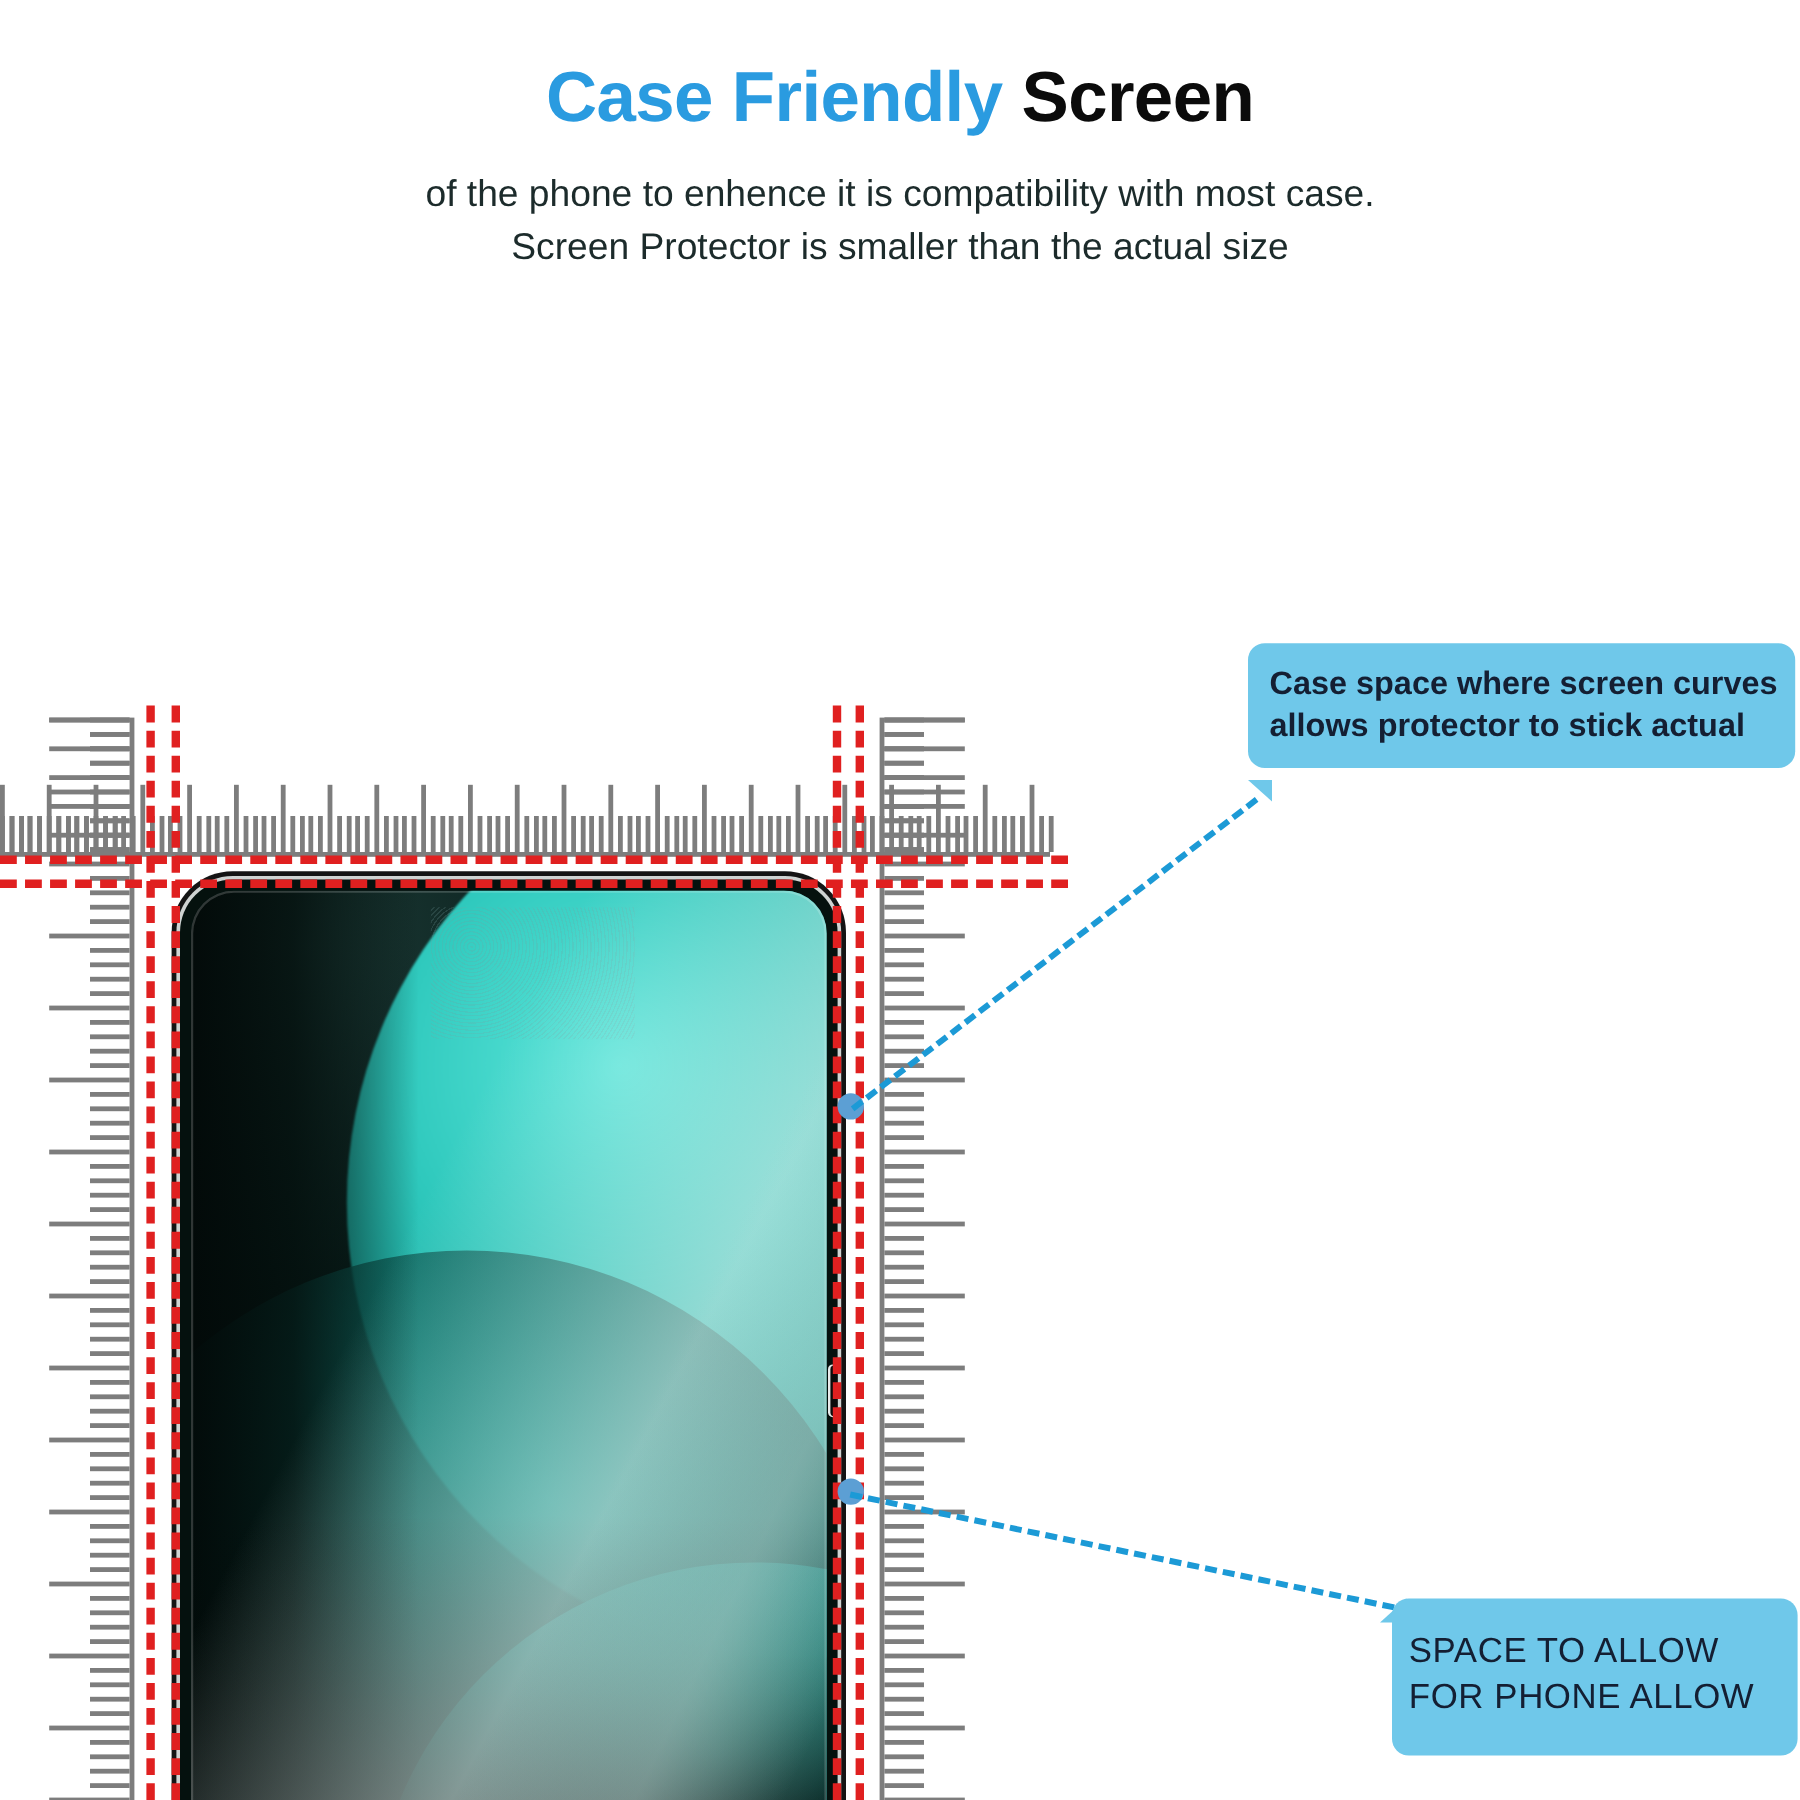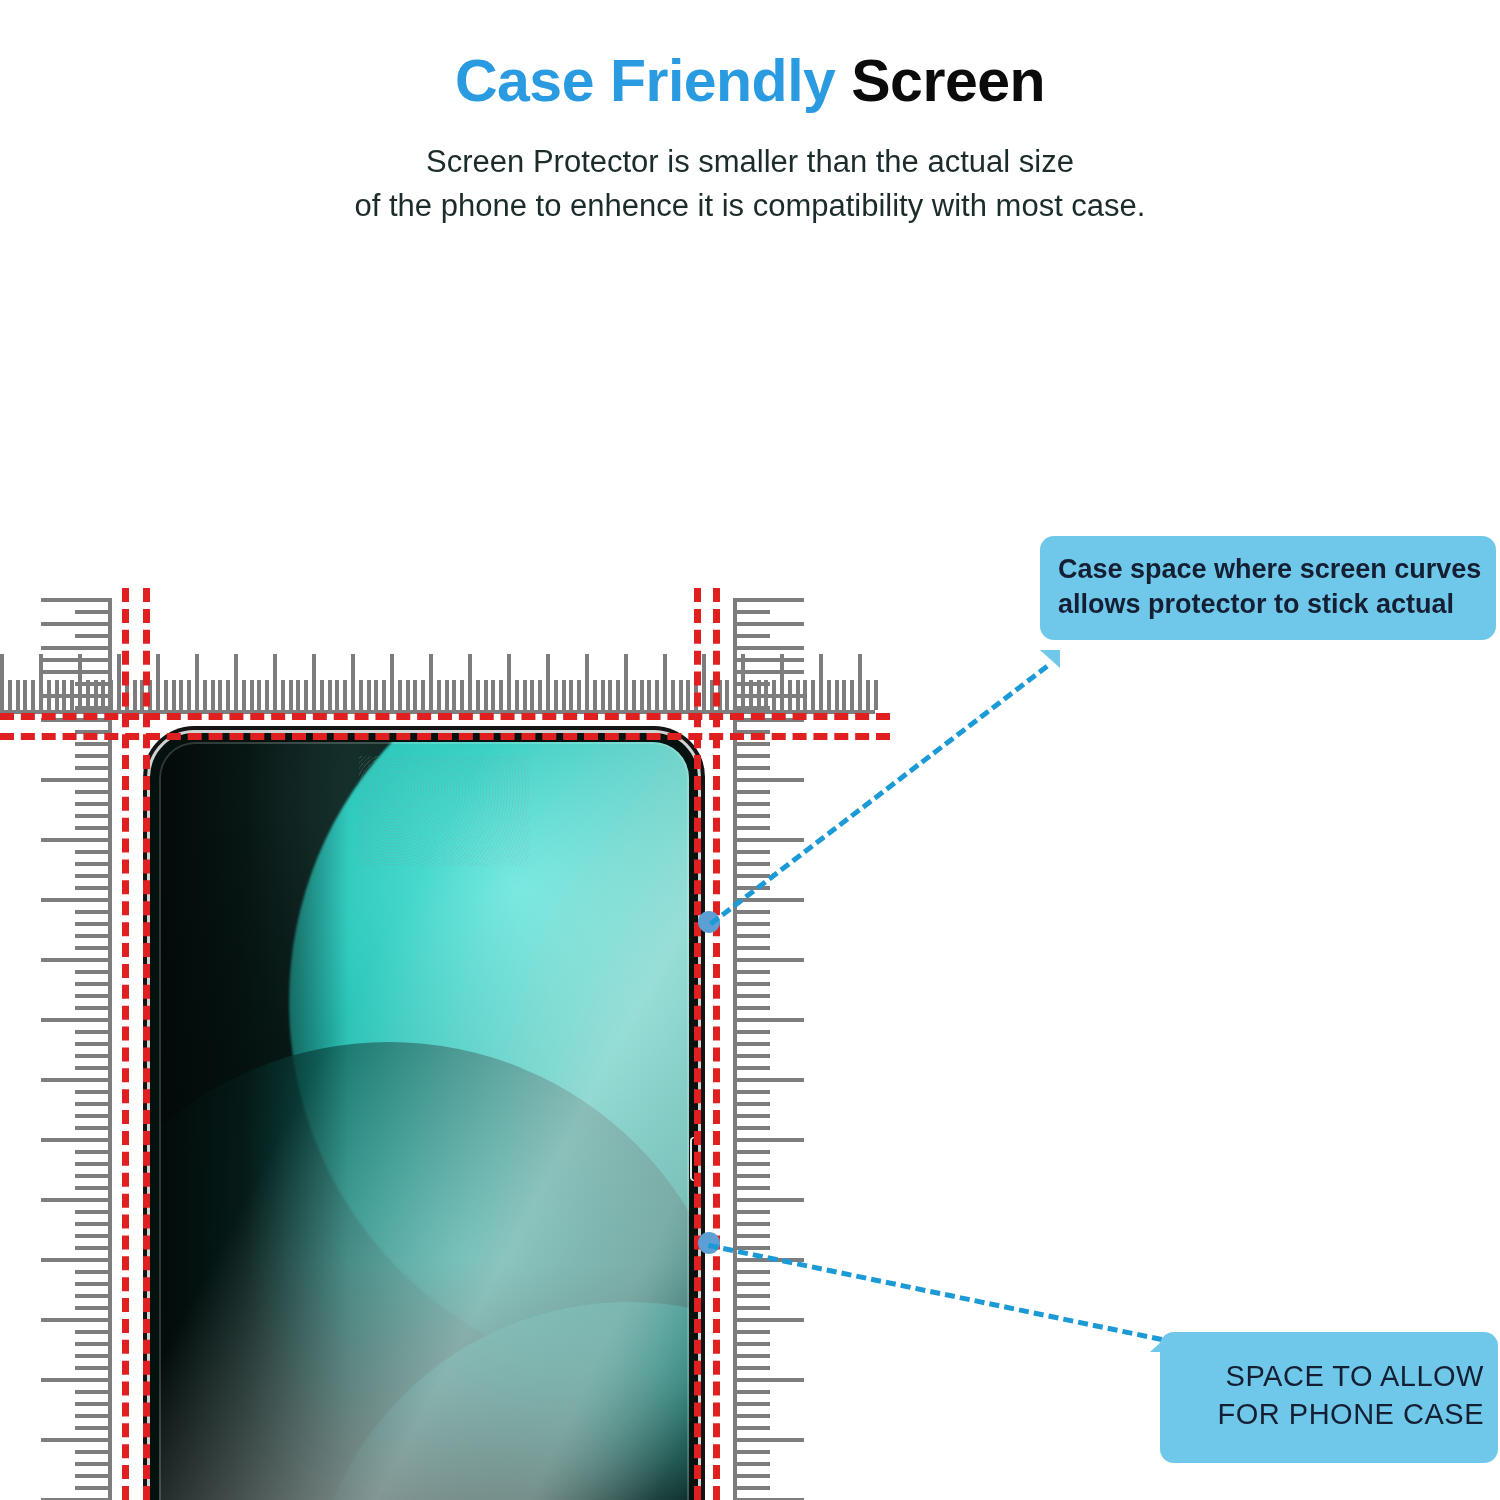--- a/index.html
+++ b/index.html
@@ -107,39 +107,39 @@
   }
 
   
   .callout{
     position:absolute;background:#6FC8EA;border-radius:14px;
     color:#141f33;padding:16px 18px 18px 18px;
     line-height:1.30;
   }
   .callout .c-line{display:block;white-space:nowrap;}
   #callout-1{left:1040px;top:536px;width:420px;font-size:27px;font-weight:bold;}
-  #callout-2{left:1160px;top:1332px;width:310px;font-size:29px;font-weight:400;letter-spacing:.5px;text-align:right;padding:26px 14px 30px;}
+  #callout-2{left:1160px;top:1332px;width:310px;font-size:29px;font-weight:400;letter-spacing:.5px;text-align:left;padding:26px 14px 30px;}
 
   .tail{position:absolute;width:0;height:0;}
   #tail-1{left:1040px;top:650px;border-top:18px solid #6FC8EA;border-left:20px solid transparent;}
   #tail-2{left:1150px;top:1332px;border-bottom:20px solid #6FC8EA;border-left:22px solid transparent;}
 
   .leader{position:absolute;height:0;border-top:5px dashed #1C9AD6;transform-origin:0 0;}
   .dot{position:absolute;width:22px;height:22px;border-radius:50%;background:#5C9FD4;}
 </style>
 </head>
 <body>
 
 <div id="stage">
 
   <div class="header">
     <div class="title"><span class="t-blue">Case Friendly</span><span class="t-black"> Screen</span></div>
     <div class="subtitle">
+      <span class="sub-line">of the phone to enhence it is compatibility with most case.</span>
       <span class="sub-line">Screen Protector is smaller than the actual size</span>
-      <span class="sub-line">of the phone to enhence it is compatibility with most case.</span>
     </div>
   </div>
 
   <div class="ruler-layer" id="rulers">
       <div class="tick" style="left: 0px; top: 710px; width: 875px; height: 4px; background: rgb(125, 125, 125);"></div>
       <div class="tick" style="left: 0px; top: 654px; width: 4px; height: 56px; background: rgb(125, 125, 125);"></div>
       <div class="tick" style="left: 8px; top: 680px; width: 4px; height: 30px; background: rgb(125, 125, 125);"></div>
       <div class="tick" style="left: 16px; top: 680px; width: 4px; height: 30px; background: rgb(125, 125, 125);"></div>
       <div class="tick" style="left: 23px; top: 680px; width: 4px; height: 30px; background: rgb(125, 125, 125);"></div>
       <div class="tick" style="left: 31px; top: 680px; width: 4px; height: 30px; background: rgb(125, 125, 125);"></div>
@@ -484,16 +484,16 @@
 
   <div class="tail" id="tail-1"></div>
   <div class="callout" id="callout-1">
     <span class="c-line">Case space where screen curves</span>
     <span class="c-line">allows protector to stick actual</span>
   </div>
 
   <div class="tail" id="tail-2"></div>
   <div class="callout" id="callout-2">
     <span class="c-line">SPACE TO ALLOW</span>
-    <span class="c-line">FOR PHONE CASE</span>
+    <span class="c-line">FOR PHONE ALLOW</span>
   </div>
 
 </div>
 
 </body></html>

